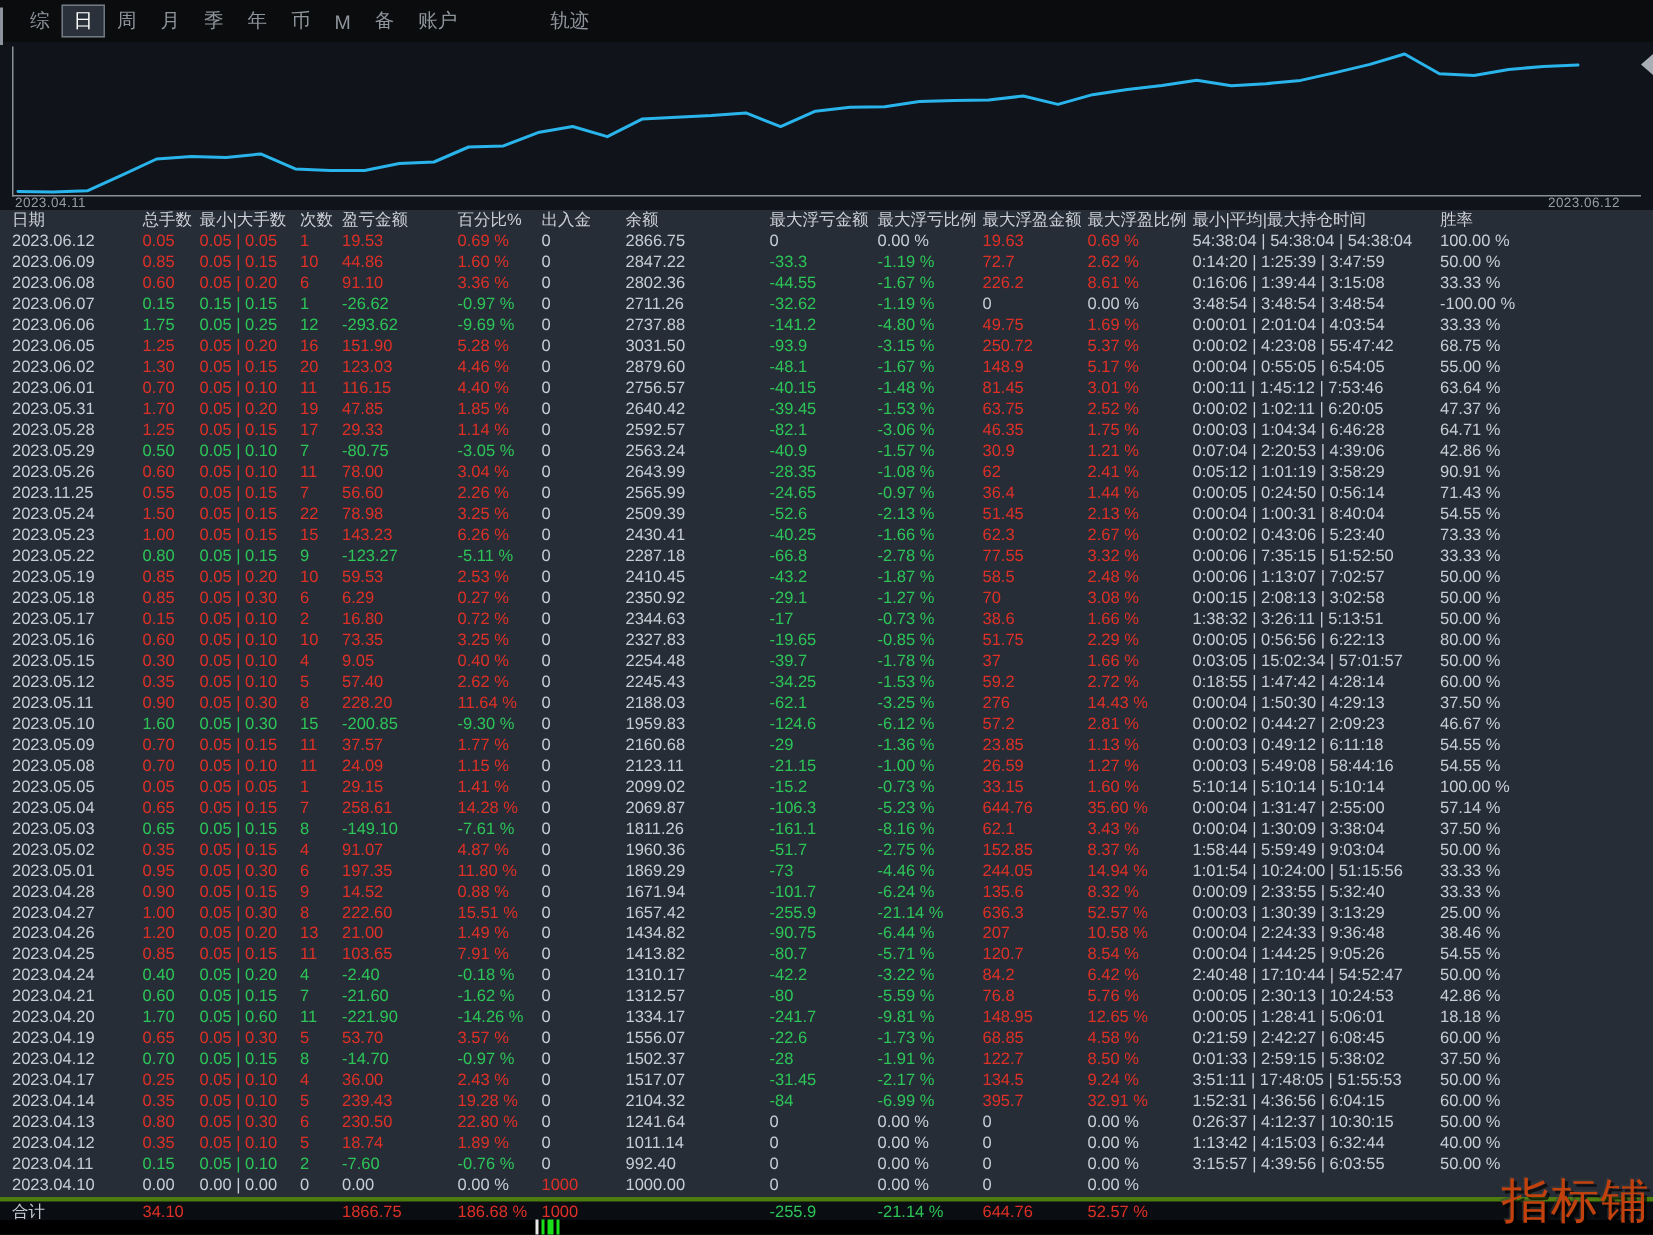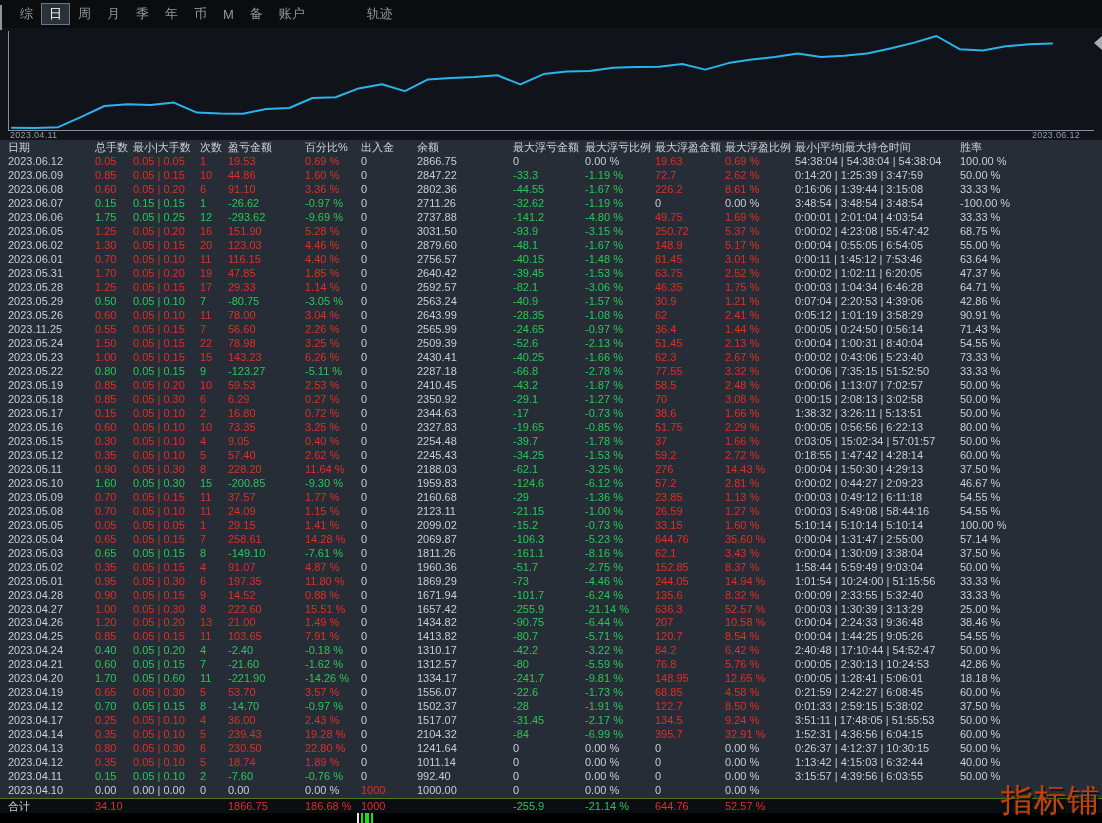--- a/index.html
+++ b/index.html
@@ -57,21 +57,21 @@
     position:absolute;top:15px;left:0;right:0;height:643px;
     display:flex;flex-direction:column;
   }
   .trow{flex:1;line-height:13.9px;}
   .trow span{overflow:hidden;}
   .c-gray{color:#c7cdd4;}
   .c-red{color:#de3026;}
   .c-green{color:#2dc558;}
   .total-row{
     position:absolute;left:0;right:0;top:658px;height:15px;line-height:14px;
-    background:#0a0d11;border-top:1px solid #4d7c0f;box-sizing:border-box;
+    background:#0a0d11;border-top:3px solid #4d7c0f;box-sizing:border-box;
   }
   .bottom-strip{
     position:absolute;left:0;right:0;top:673px;height:10px;background:#000;
   }
   .activity-bars{position:absolute;left:357px;bottom:0;height:10px;display:flex;align-items:flex-end;}
   .abar{display:inline-block;height:10px;margin-right:2px;}
   .abar.w{width:2px;background:#e8e8e8;}
   .abar.g1{width:2px;background:#19e019;}
   .abar.g2{width:4px;background:#19e019;}
   .abar.g3{width:2px;background:#19e019;}

